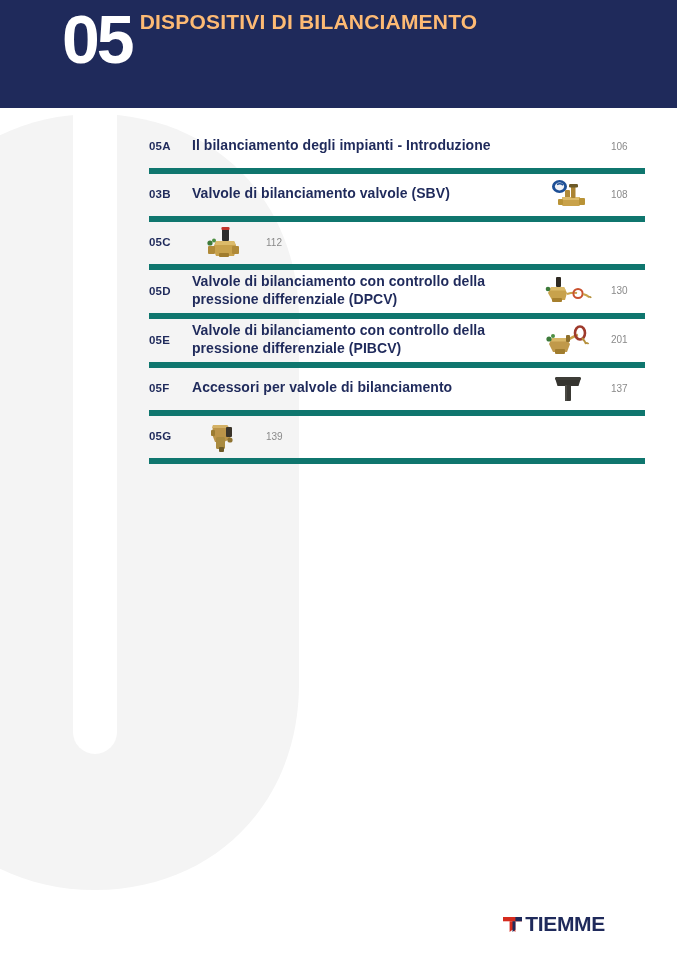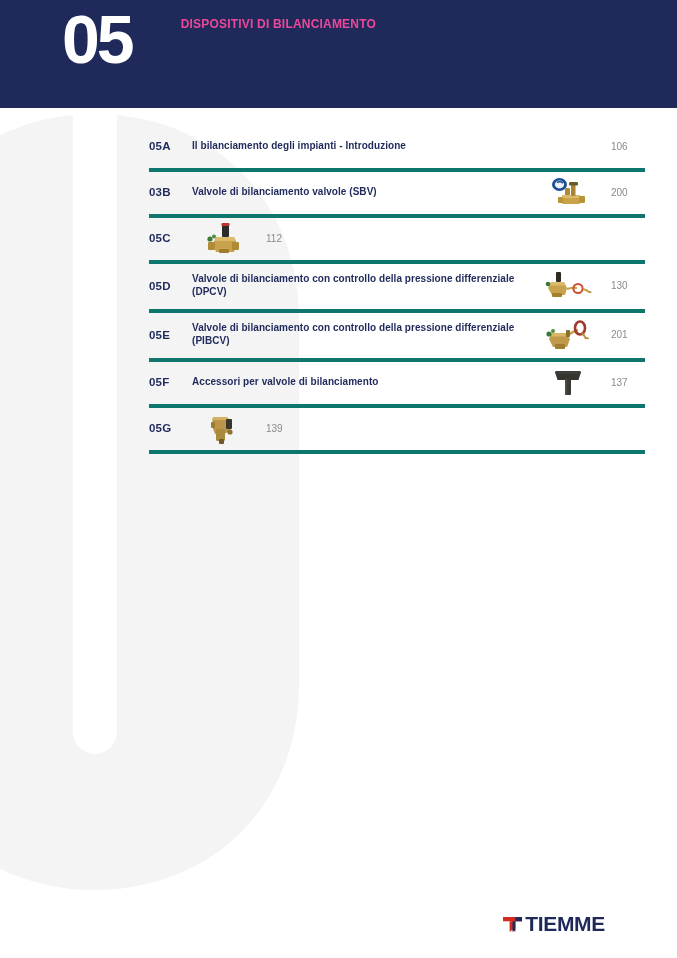--- a/index.html
+++ b/index.html
@@ -26,37 +26,36 @@
     height: 108px;
     background: #1f2a5b;
     overflow: hidden;
   }
   .header-inner {
     position: absolute;
     left: 62px;
     top: 8px;
     display: flex;
     align-items: flex-start;
-    gap: 41px;
   }
   .chapter-num {
     color: #ffffff;
     font-size: 68px;
     font-weight: 700;
     line-height: 0.93;
     letter-spacing: -3px;
     font-family: "Liberation Sans", sans-serif;
   }
   .chapter-title {
-    color: #ec4899;
-    font-size: 12px;
+    color: #fdba74;
+    font-size: 21px;
     font-weight: 700;
     letter-spacing: 0.2px;
     margin-left: 8px;
-    margin-top: 9px;
+    margin-top: 2px;
     white-space: nowrap;
     font-family: "Liberation Sans", sans-serif;
   }
 
   
   .watermark {
     position: absolute;
     left: -115px;
     top: 114px;
     width: 420px;
@@ -68,38 +67,38 @@
   .toc {
     position: absolute;
     left: 149px;
     top: 126px;
     width: 496px;
   }
   .toc-row {
     position: relative;
     display: flex;
     align-items: center;
-    border-bottom: 4px solid #0f766e;
+    border-bottom: 6px solid #0f766e;
     min-height: 45px;
     padding-bottom: 2px;
   }
   .toc-row.tall { min-height: 49px; }
 
   .code {
     flex: 0 0 43px;
     color: #1f2a5b;
     font-size: 11.5px;
     font-weight: 700;
     font-family: "Liberation Sans", sans-serif;
     letter-spacing: 0.2px;
   }
   .label {
     flex: 1 1 auto;
     color: #1f2a5b;
-    font-size: 10px;
+    font-size: 14px;
     font-weight: 700;
     line-height: 1.28;
     font-family: "Liberation Sans", sans-serif;
     padding-right: 8px;
     letter-spacing: 0.05px;
   }
   .thumb {
     flex: 0 0 62px;
     height: 40px;
     display: flex;
@@ -170,21 +169,21 @@
           <path d="M9 7.5 q3.5 -1.6 6 .6" stroke="#1d4f96" stroke-width="1.5" fill="none"></path>
           <rect x="17" y="13" width="5" height="9" rx="1" fill="#b08a38"></rect>
           <rect x="14" y="20" width="18" height="9" rx="1.5" fill="#c9a24a"></rect>
           <rect x="14" y="20" width="18" height="3" fill="#dcbb6a"></rect>
           <rect x="23" y="9" width="4.5" height="12" rx="1" fill="#ab8433"></rect>
           <rect x="21" y="7" width="9" height="3.4" rx="1.2" fill="#6d5a28"></rect>
           <rect x="31" y="21" width="6" height="7" rx="1" fill="#b99336"></rect>
           <rect x="10" y="22" width="5" height="6" rx="1" fill="#b99336"></rect>
         </svg>
       </div>
-      <div class="pageno">200</div>
+      <div class="pageno">108</div>
     </div>
 
     <div class="toc-row">
       <div class="code">05C</div>
       <div class="thumb">
         <svg width="38" height="34" viewBox="0 0 38 34" xmlns="http://www.w3.org/2000/svg" aria-hidden="true">
           <rect x="18" y="3" width="7" height="13" rx="1" fill="#2b2b2b"></rect>
           <rect x="17.4" y="2" width="8.2" height="3" rx="1.2" fill="#c0342b"></rect>
           <path d="M12 16 h18 l3 7 -3 8 H12 l-3 -8 z" fill="#c8a24c"></path>
           <path d="M12 16 h18 l2 4 H11 z" fill="#dcbb6a"></path>

